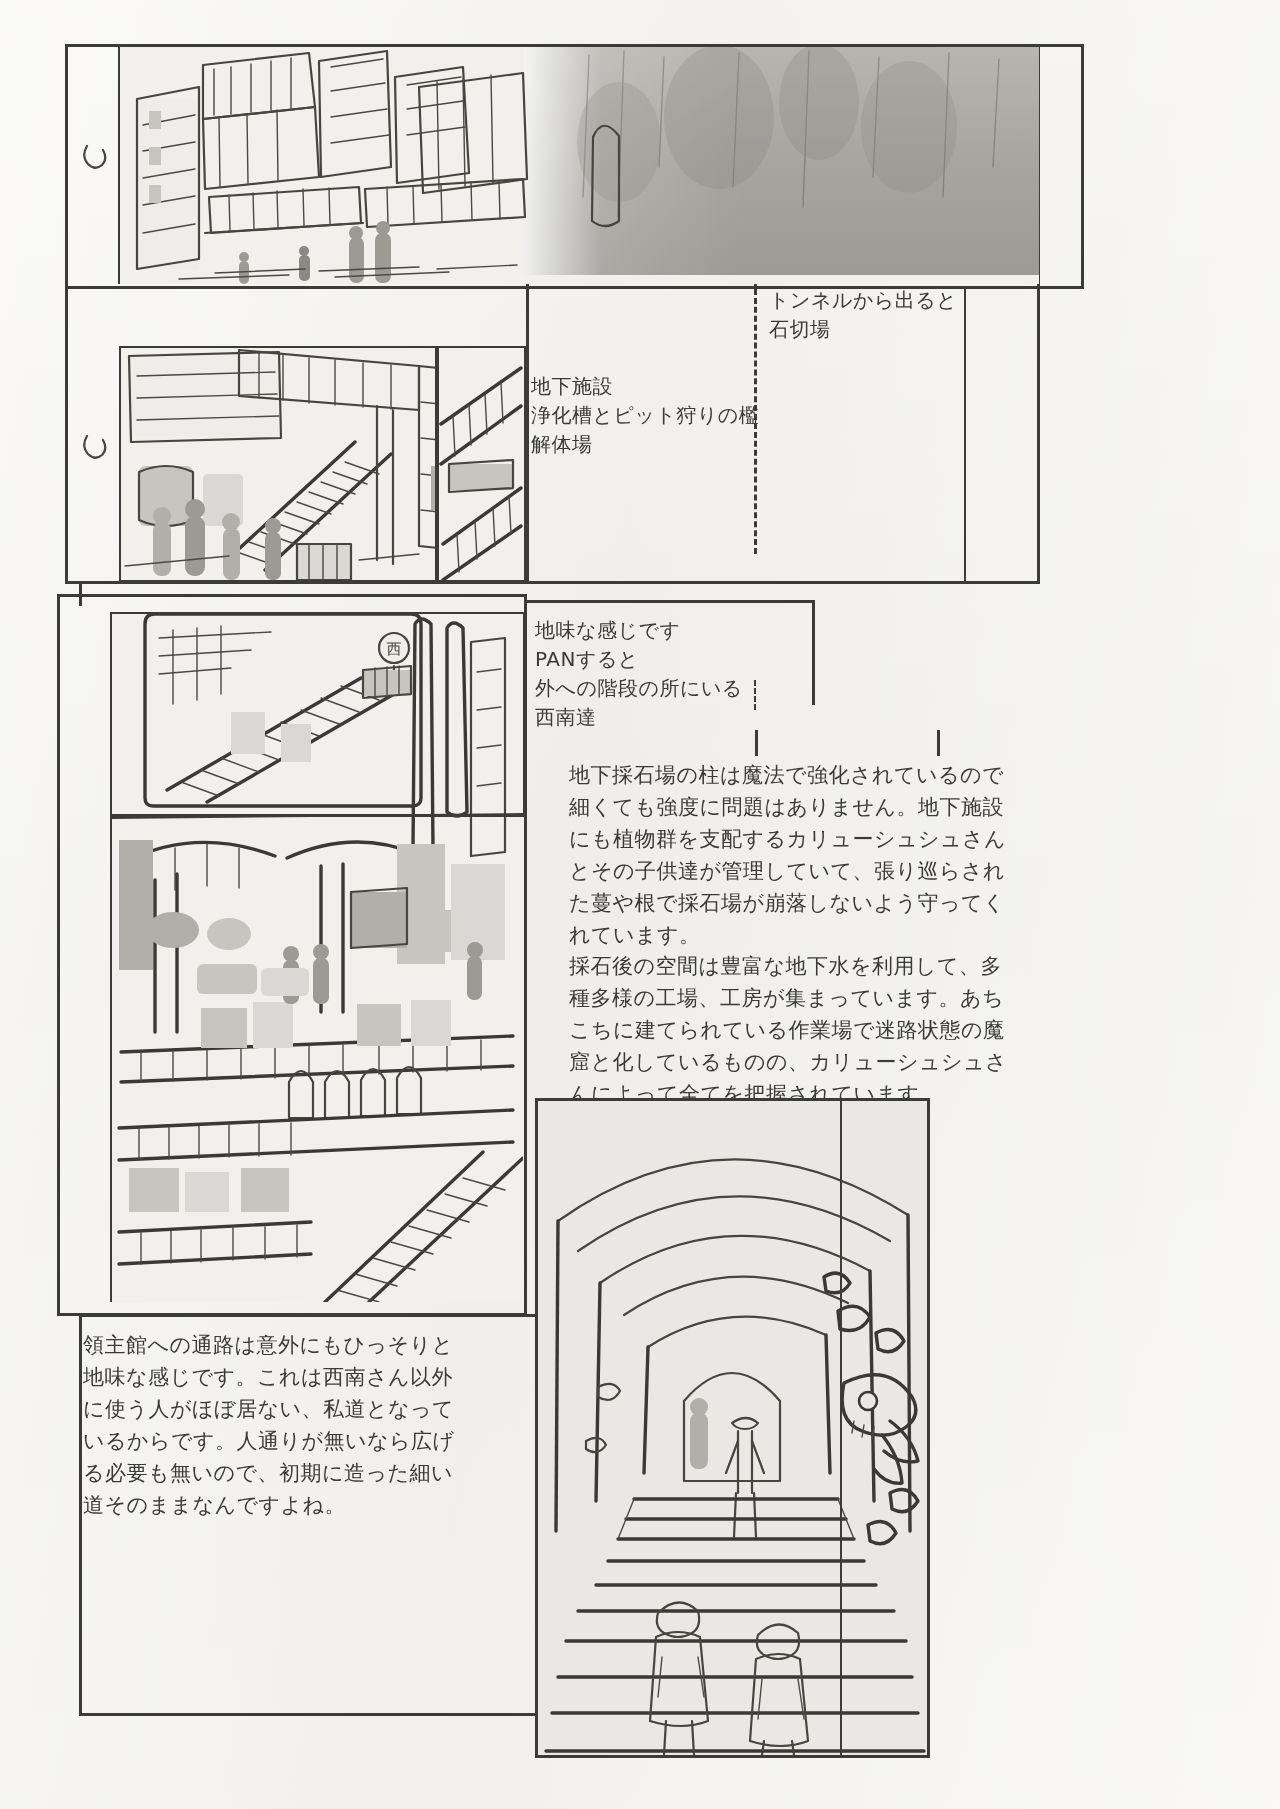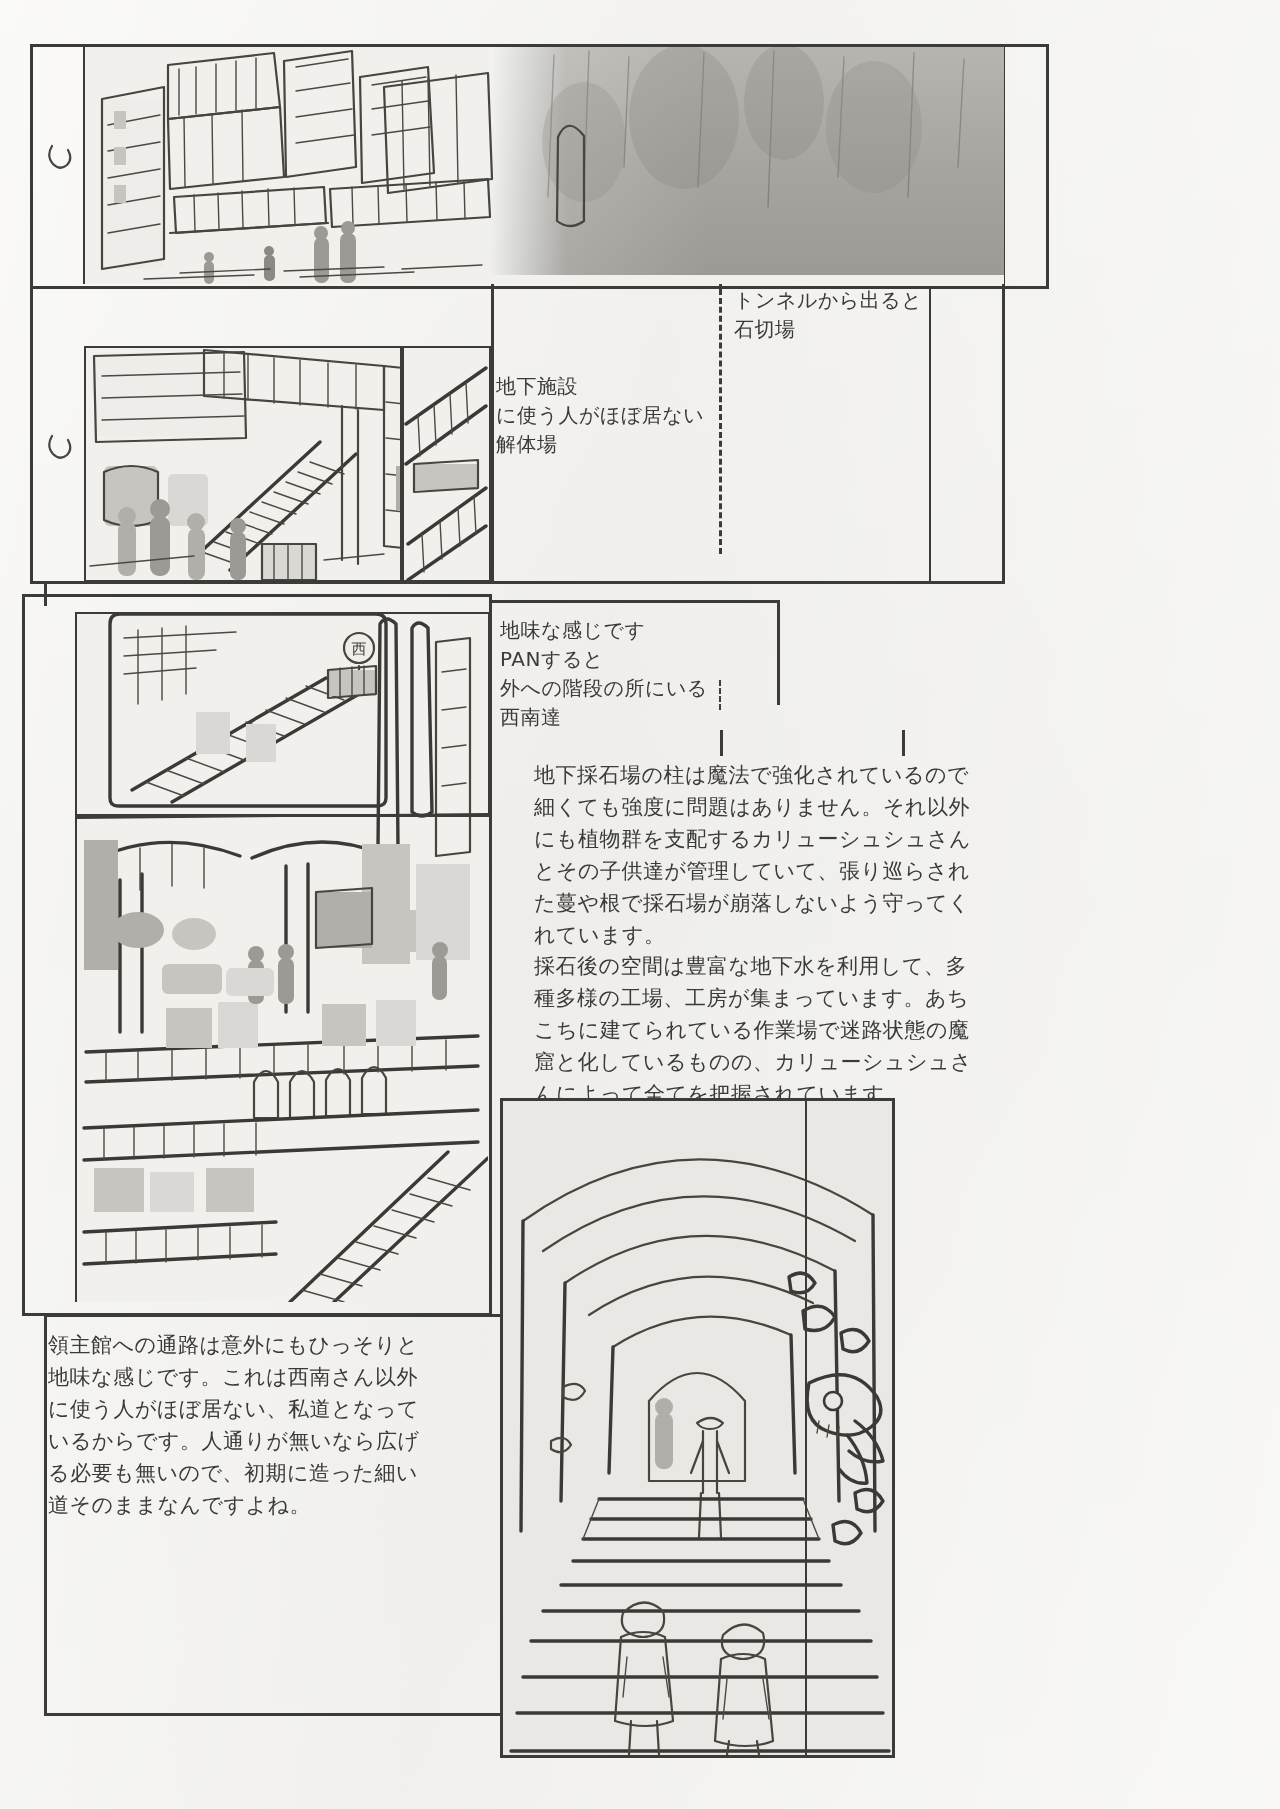--- a/index.html
+++ b/index.html
@@ -10,21 +10,21 @@
     position:relative;
     overflow:hidden;
   }
   
   .paper{
     position:absolute;inset:0;
     background:
       linear-gradient(100deg, rgba(255,255,255,.55) 0%, rgba(236,235,231,.25) 45%, rgba(255,255,255,.5) 100%),
       linear-gradient(180deg,#f5f4f1 0%,#efeeea 50%,#f3f2ef 100%);
   }
-  .page{position:absolute;inset:0;}
+  .page{position:absolute;inset:0;margin-left:35px;}
 
   
   .frame{position:absolute;border:3px solid #3b3b38;box-sizing:border-box;background:transparent;}
   .frame.hair{border-width:1px;}
 
   
   .txt{
     position:absolute;
     color:#3a3a38;
     font-size:20px;
@@ -257,21 +257,21 @@
   <div class="scribble" style="left:44px;top:430px;width:30px;height:30px;">
     <svg viewBox="0 0 30 30" width="30" height="30">
       <path class="sk-line" d="M8 6 q-6 10 1 18 q7 7 14 1 q6 -6 1 -15"></path>
     </svg>
   </div>
 
   <div class="txt" style="left:734px;top:286px;width:280px;">トンネルから出ると
 石切場</div>
 
   <div class="txt" style="left:496px;top:372px;width:300px;">地下施設
-に使う人がほぼ居ない
+浄化槽とピット狩りの檻
 解体場</div>
 
   <div style="position:absolute;left:44px;top:584px;width:3px;height:22px;background:#3b3b38;"></div>
 
   <div class="frame" style="left:22px;top:594px;width:470px;height:722px;"></div>
 
   <div style="position:absolute;left:492px;top:600px;width:288px;height:3px;background:#3b3b38;"></div>
   <div style="position:absolute;left:777px;top:600px;width:3px;height:105px;background:#3b3b38;"></div>
   <div class="vdash" style="left:719px;top:680px;height:30px;border-left-width:2px;"></div>
 
@@ -387,21 +387,21 @@
 
   <div class="txt" style="left:500px;top:616px;width:300px;">地味な感じです
 PANすると
 外への階段の所にいる
 西南達</div>
 
   <div class="vtick" style="left:720px;top:730px;height:26px;"></div>
   <div class="vtick" style="left:902px;top:730px;height:26px;"></div>
 
   <div class="txt para" style="left:534px;top:760px;width:540px;">地下採石場の柱は魔法で強化されているので
-細くても強度に問題はありません。それ以外
+細くても強度に問題はありません。地下施設
 にも植物群を支配するカリューシュシュさん
 とその子供達が管理していて、張り巡らされ
 た蔓や根で採石場が崩落しないよう守ってく
 れています。
 採石後の空間は豊富な地下水を利用して、多
 種多様の工場、工房が集まっています。あち
 こちに建てられている作業場で迷路状態の魔
 窟と化しているものの、カリューシュシュさ
 んによって全てを把握されています。</div>
 

